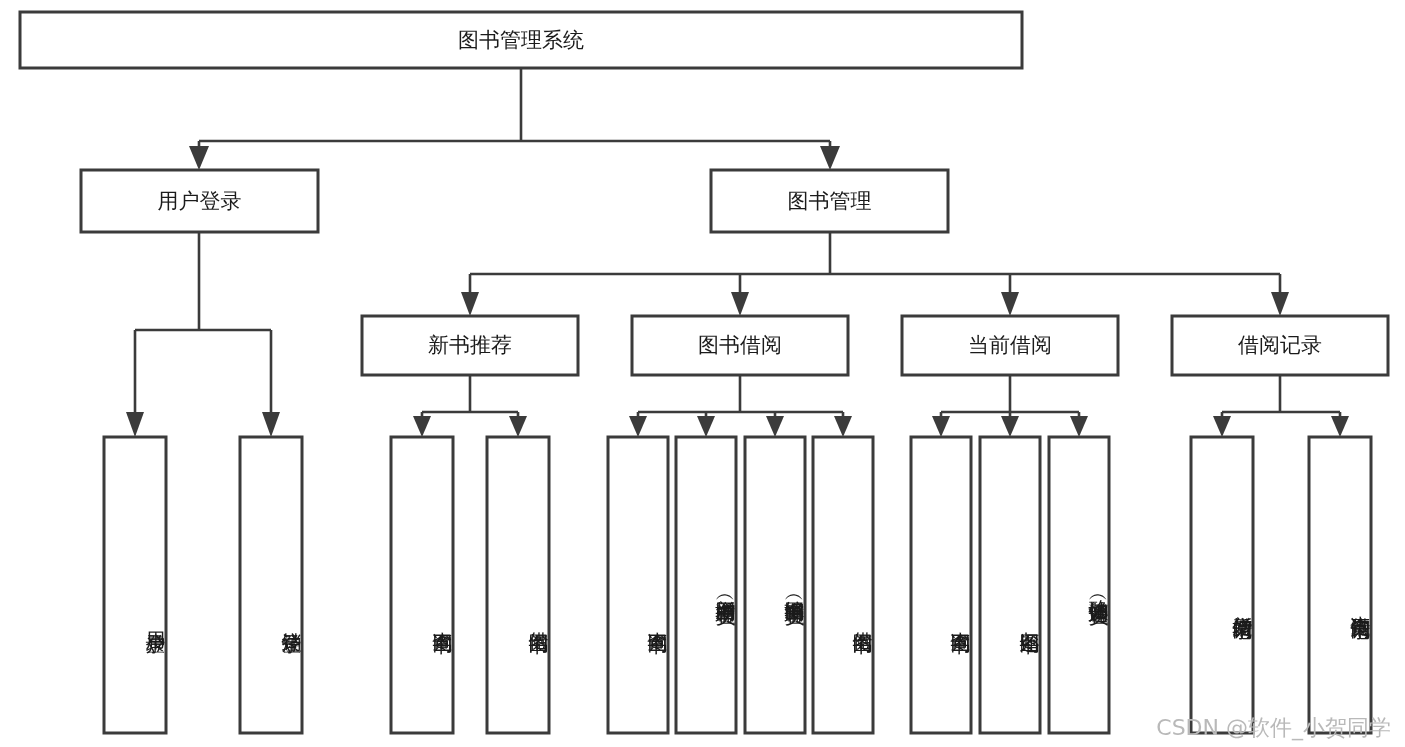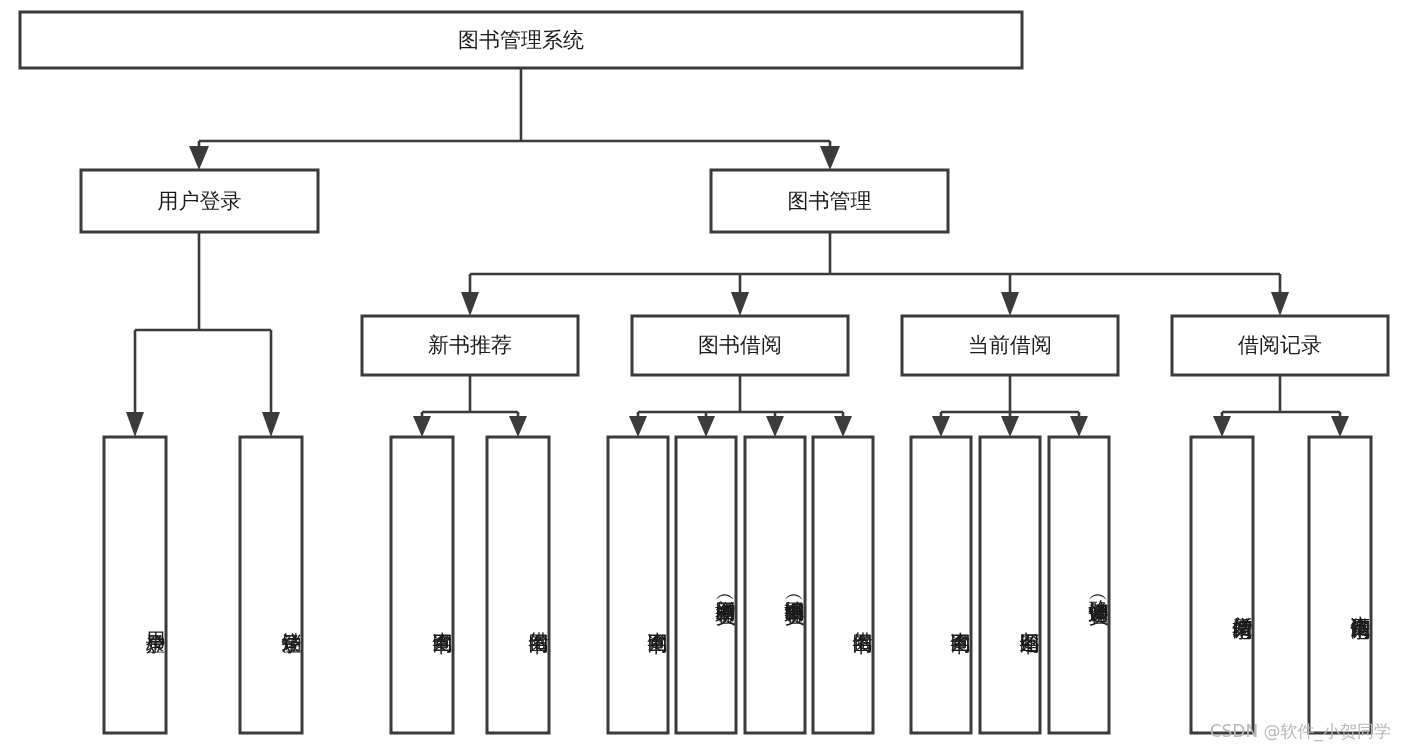--- a/index.html
+++ b/index.html
@@ -62,21 +62,21 @@
     pointer-events: none;
     display: flex;
     align-items: flex-start;
     justify-content: center;
   }
   .watermark {
     position: absolute;
     right: 14px;
     bottom: 4px;
     font-family: "DejaVu Sans", "Liberation Sans", sans-serif;
-    font-size: 17px;
+    font-size: 22px;
     color: #b9b9b9;
     white-space: nowrap;
     pointer-events: none;
   }
 </style>
 </head>
 <body>
 
 <div id="diagram-root">
 

